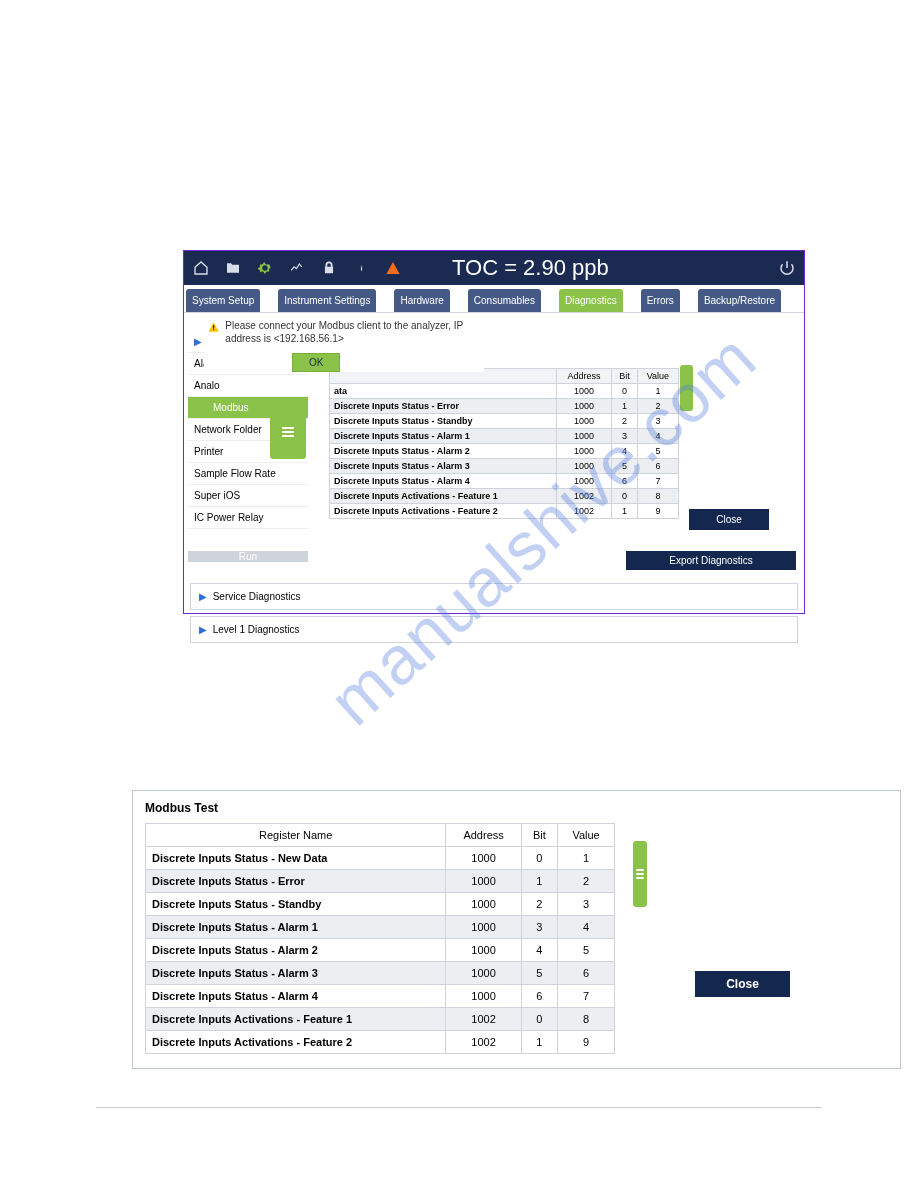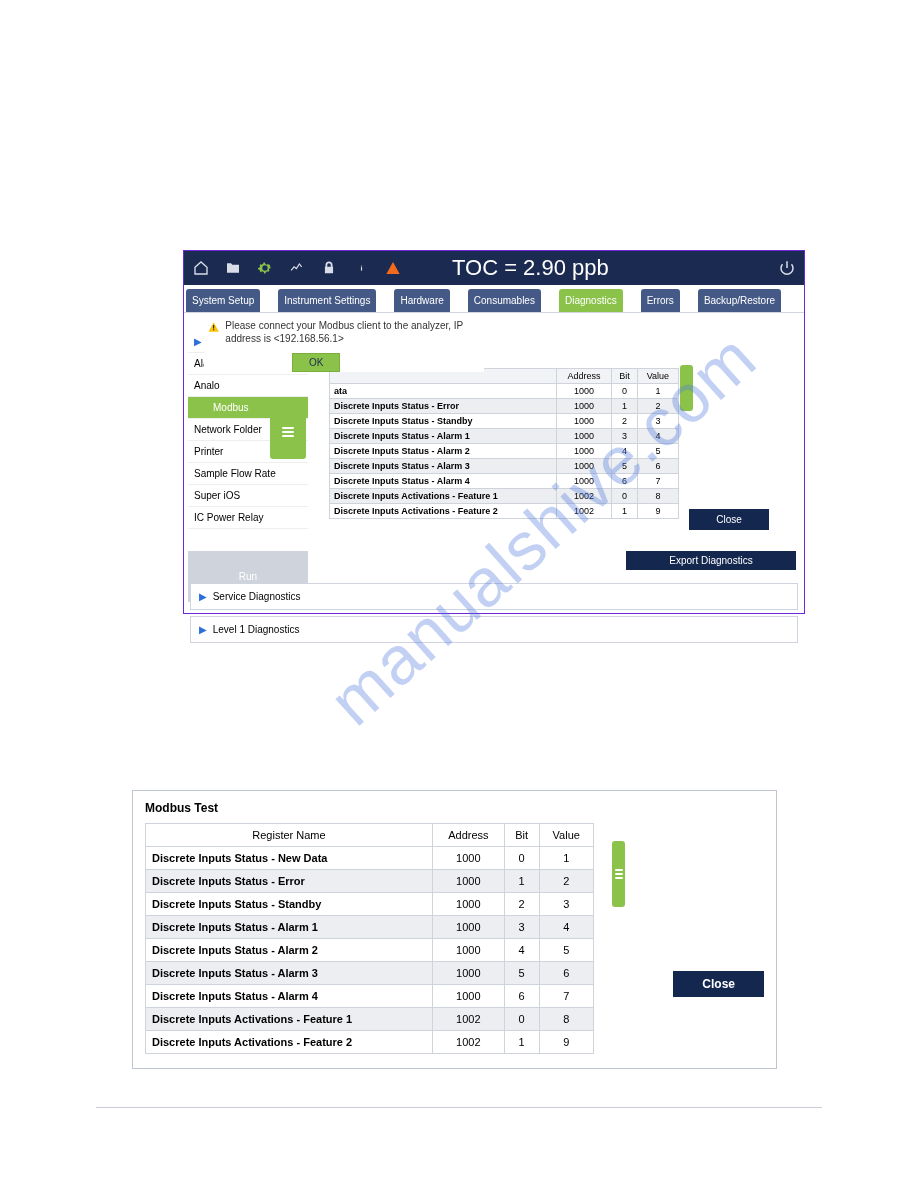--- a/index.html
+++ b/index.html
@@ -177,21 +177,21 @@
 
   .run-btn {
     position: absolute;
     top: 238px;
     left: 4px;
     width: 120px;
     background: #cfd3db;
     color: #fff;
     font-size: 10px;
     text-align:center;
-    padding: 20px 0;
+    padding: 0 0;
   }
   .export-btn {
     position: absolute;
     top: 238px;
     right: 8px;
     width: 170px;
     background: #14274f;
     color: #fff;
     font-size: 10px;
     text-align:center;
@@ -209,21 +209,21 @@
     background:#fff;
   }
   .diag-row .tri { color:#2a6fdb; }
   .diag-container { position:absolute; top:264px; left:0; right:0; }
 
   
   .panel2 {
     position: absolute;
     top: 790px;
     left: 132px;
-    width: 645px;
+    width: 769px;
     border: 1px solid #bfc6d0;
     padding: 10px 12px 14px 12px;
     background: #fff;
   }
   .panel2-title {
     font-weight: bold;
     font-size: 12px;
     margin-bottom: 8px;
   }
   .p2-inner { display:flex; gap:18px; align-items:flex-start; }

